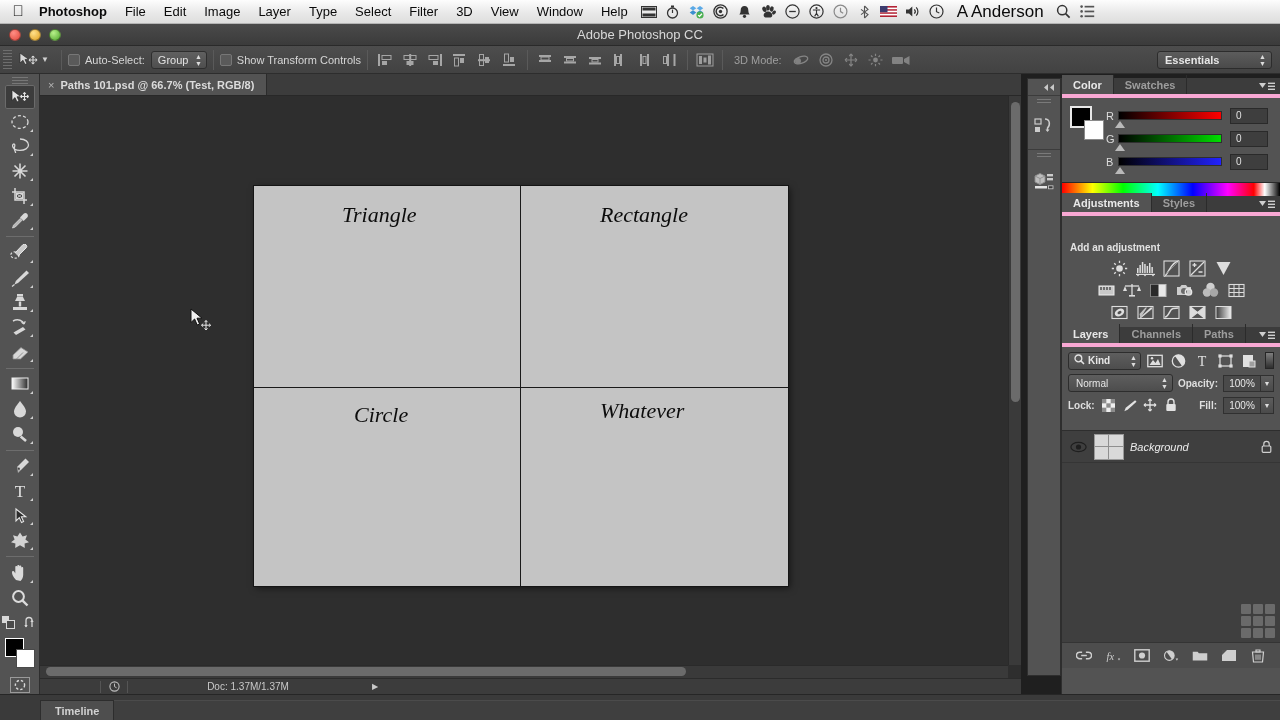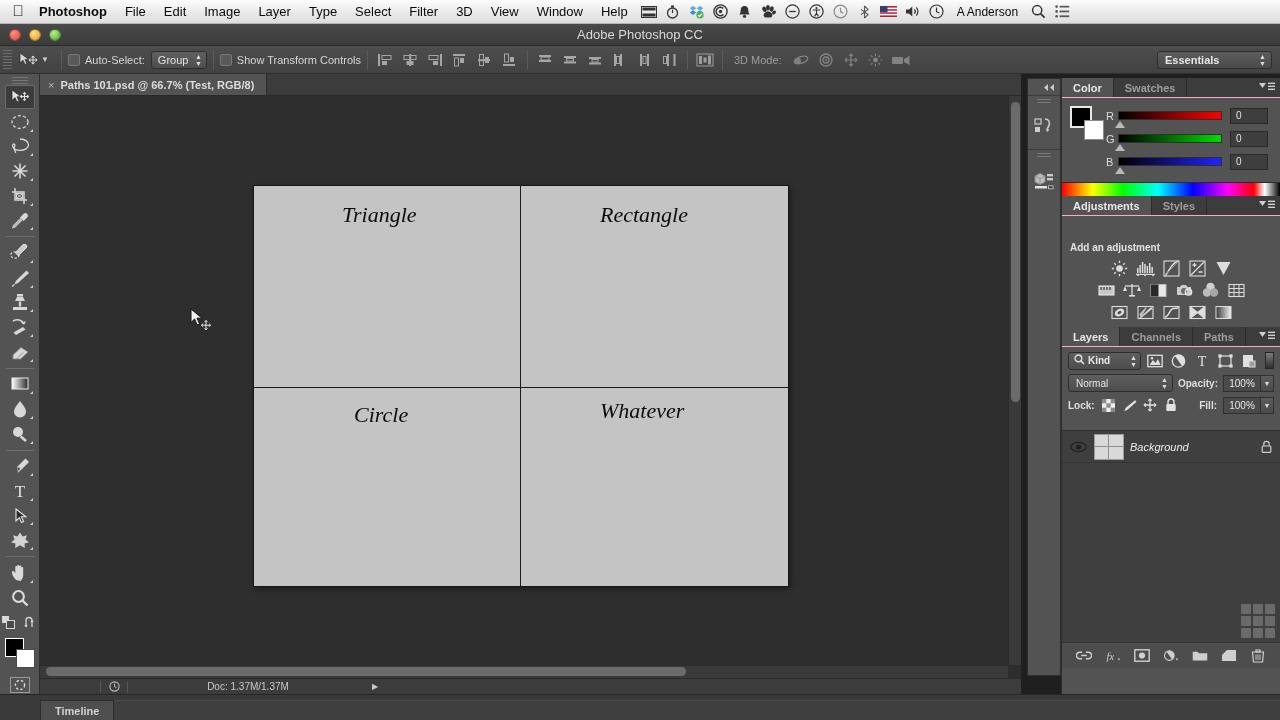--- a/index.html
+++ b/index.html
@@ -21,21 +21,21 @@
     font-size: 13px; color: #0a0a0a;
     padding: 0 6px;
   }
   .apple-logo { width: 24px; text-align: center; font-size: 15px; line-height: 1; padding-bottom:2px;}
   .macbar .mitem { padding: 0 9px; height: 19px; line-height: 19px; white-space: nowrap; }
   .macbar .mitem.bold { font-weight: bold; }
   .macbar .sysicon {
     width: 24px; text-align: center; font-size: 13px; color: #333;
     display: flex; align-items: center; justify-content: center; height: 22px;
   }
-  .macbar .user { padding: 0 8px; font-size: 12px; }
+  .macbar .user { padding: 0 8px; font-size: 17px; }
 
   
   .titlebar {
     position: absolute; left: 0; top: 24px; width: 1280px; height: 22px;
     background: linear-gradient(#4a4a4a, #3b3b3b);
     border-bottom: 1px solid #2a2a2a;
     display: flex; align-items: center;
   }
   .traffic { display: flex; gap: 8px; padding-left: 9px; }
   .tl { width: 12px; height: 12px; border-radius: 50%; border: 1px solid rgba(0,0,0,.35); }
@@ -199,22 +199,22 @@
     background-image: repeating-linear-gradient(to bottom, #7a7a7a 0 1px, transparent 1px 3px); }
   .dock-icon { flex: 1; display: flex; align-items: center; justify-content: center; }
 
   
   .panelcol {
     position: absolute; right: 0; top: 78px; width: 219px; bottom: 26px;
     background: #535353; border-left: 1px solid #2e2e2e;
   }
   .panel { background: #535353; }
   .panel-tabs {
-    display: flex; height: 20px;
-    background: #3c3c3c; border-bottom: 1px solid #f9a8d4;
+    display: flex; align-items: flex-end; height: 20px;
+    background: #3c3c3c; border-bottom: 4px solid #f9a8d4;
     position: relative;
   }
   .ptab {
     height: 19px; padding: 0 11px; display: flex; align-items: center;
     font-size: 11px; font-weight: bold; color: #9d9d9d;
     border-right: 1px solid #2b2b2b;
   }
   .ptab.active { background: #535353; color: #e8e8e8; }
   .pmenu { position: absolute; right: 5px; top: 4px; display: flex; gap: 1px; align-items: center; }
 

